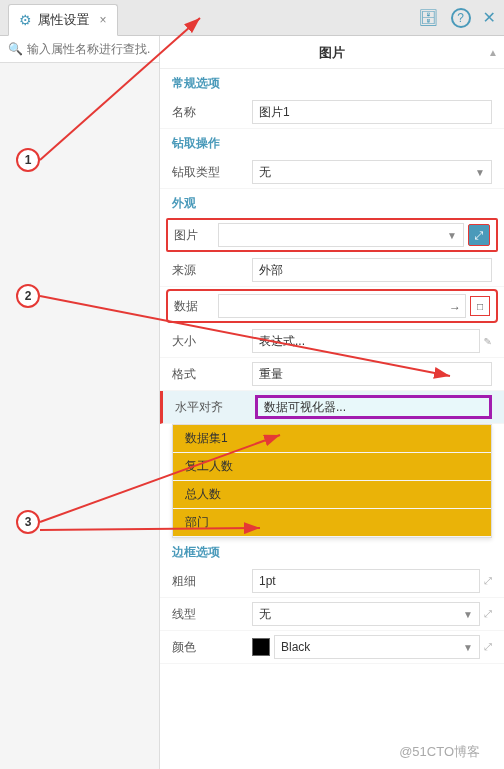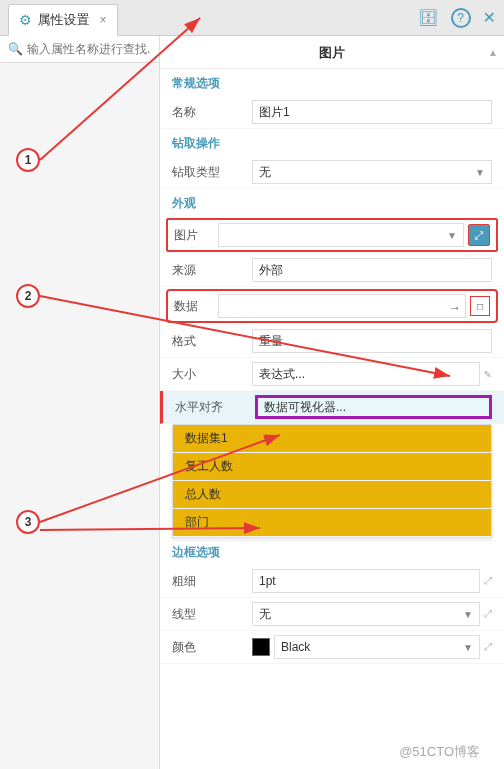--- a/index.html
+++ b/index.html
@@ -349,31 +349,31 @@
       <span class="prop-label" style="width:40px; font-size:12px; color:#555;">数据</span>
       <div style="flex:1; border:1px solid #ddd; height:24px; background:#fff; display:flex; align-items:center; padding:0 4px;">
         <span style="color:#555; font-size:12px; margin-left:auto;">→</span>
       </div>
       <div class="small-btn">
         <span>□</span>
       </div>
     </div>
 
     <div class="prop-row">
-      <span class="prop-label">格式</span>
-      <div class="prop-value">
-        <input class="prop-input" type="text" value="重量" style="">
-      </div>
-    </div>
-
-    <div class="prop-row">
       <span class="prop-label">大小</span>
       <div class="prop-value">
         <input class="prop-input" type="text" value="表达式..." style="">
         <span style="color:#aaa; font-size:10px;">✎</span>
+      </div>
+    </div>
+
+    <div class="prop-row">
+      <span class="prop-label">格式</span>
+      <div class="prop-value">
+        <input class="prop-input" type="text" value="重量" style="">
       </div>
     </div>
 
     <div>
       <div class="prop-row" style="background:#e8f4f8; border-left: 3px solid #e53935;">
         <span class="prop-label">水平对齐</span>
         <div class="prop-value">
           <div style="flex:1; border: 3px solid #a21caf; background:#e8f8fa; height:24px; display:flex; align-items:center; padding:0 6px; font-size:12px; color:#333;">
             <span>数据可视化器...</span>
           </div>

